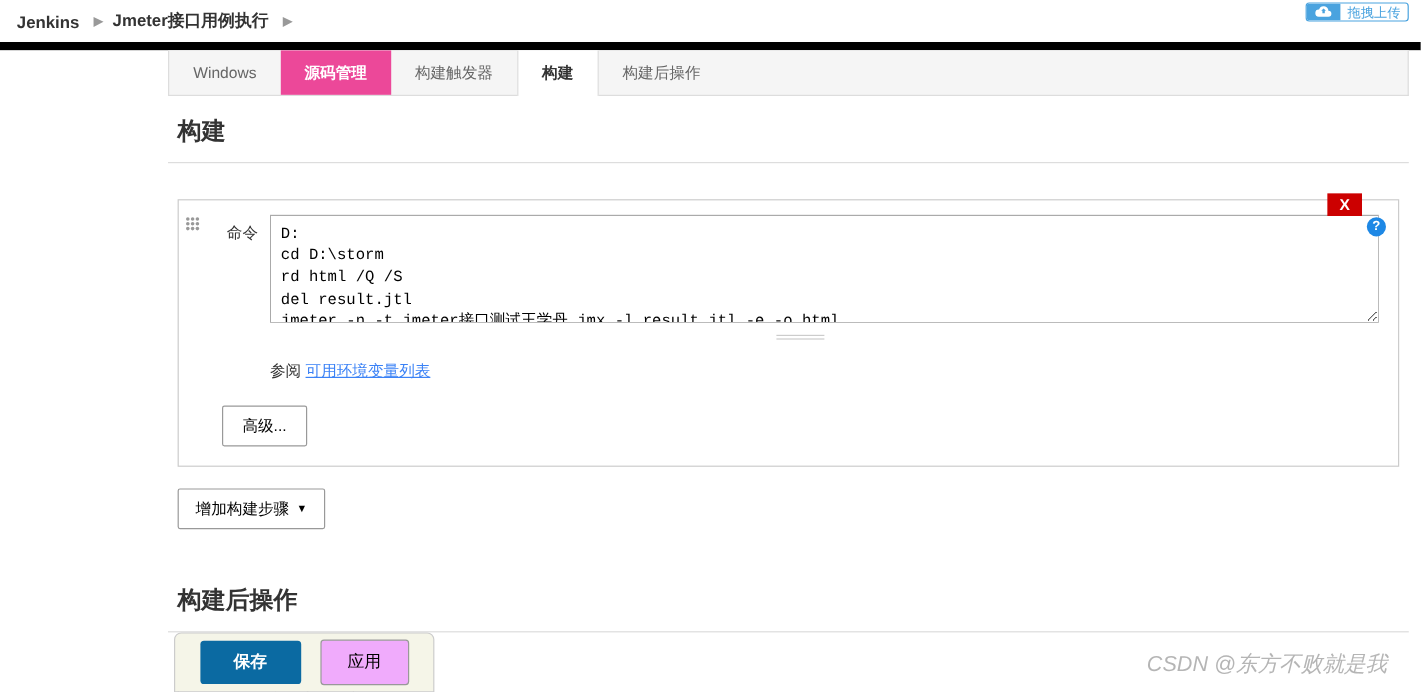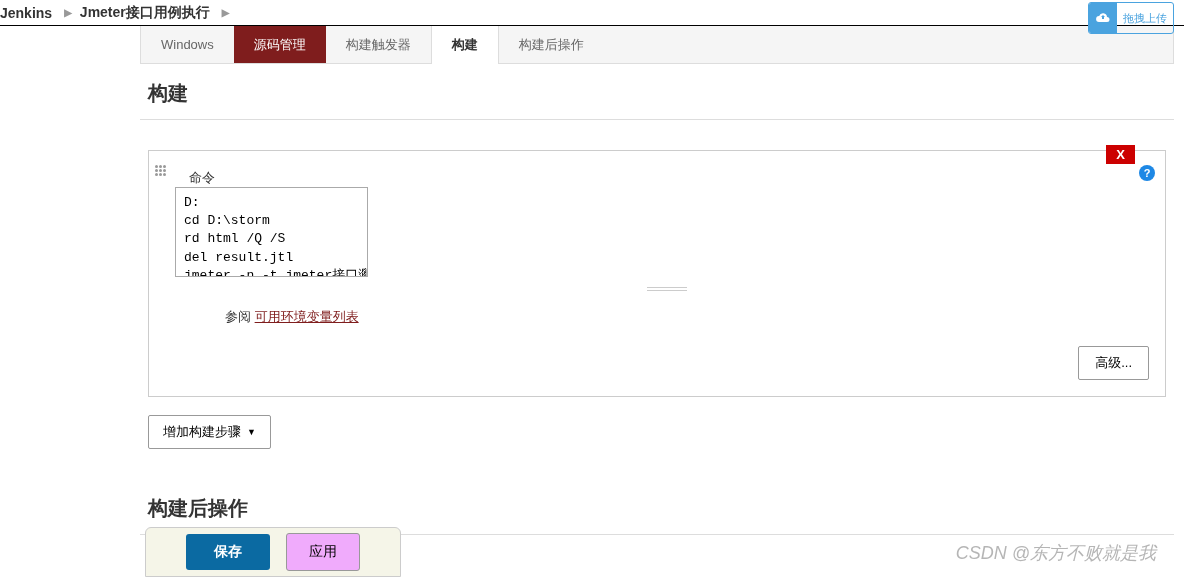--- a/index.html
+++ b/index.html
@@ -1,64 +1,64 @@
 <!DOCTYPE html>
 <html><head>
   <meta charset="utf-8">
   <style>
     * { margin: 0; padding: 0; box-sizing: border-box; }
     body { font-family: Arial, "Microsoft YaHei", sans-serif; font-size: 13px; color: #333; background: #fff; width: 1184px; height: 577px; overflow: hidden; position: relative; }
     
-    .breadcrumb { height: 26px; display: flex; align-items: center; padding: 0 0; font-size: 14px; font-weight: bold; color: #333; border-bottom: 1px solid #000000; }
+    .breadcrumb { height: 42px; display: flex; align-items: center; padding: 0 14px; font-size: 14px; font-weight: bold; color: #333; border-bottom: 7px solid #000000; }
     .breadcrumb-item { margin-right: 4px; cursor: pointer; }
     .breadcrumb-sep { margin: 0 8px; color: #999; font-size: 10px; }
     
-    .upload-badge { position: absolute; top: 2px; right: 10px; display: flex; align-items: center; border: 1px solid #4aa3df; border-radius: 3px; overflow: hidden; height: 32px; cursor: pointer; }
+    .upload-badge { position: absolute; top: 2px; right: 10px; display: flex; align-items: center; border: 1px solid #4aa3df; border-radius: 3px; overflow: hidden; height: 16px; cursor: pointer; }
     .upload-icon { background: #4aa3df; color: #fff; width: 28px; height: 100%; display: flex; align-items: center; justify-content: center; font-size: 12px; }
     .upload-text { color: #4aa3df; font-size: 11px; padding: 0 6px; }
     
     .main-container { display: flex; height: calc(100% - 26px); }
     .left-gutter { width: 130px; background: #fff; }
     .content-area { flex: 1; background: #fff; padding: 0 10px; }
     
     .tabs { display: flex; background: #f5f5f5; border: 1px solid #ddd; border-top: none; height: 38px; align-items: stretch; }
     .tab { padding: 0 20px; display: flex; align-items: center; color: #666; cursor: pointer; font-size: 13px; }
-    .tab.inactive-dark { background: #7f1d1d; color: #fff; }
+    .tab.inactive-dark { background: #ec4899; color: #fff; font-weight: bold; }
     .tab.active { background: #fff; color: #333; font-weight: bold; border: 1px solid #ddd; border-bottom: none; border-top: none; margin-bottom: -1px; }
     
     .section-title { font-size: 20px; font-weight: bold; padding: 16px 8px 12px 8px; border-bottom: 1px solid #ddd; }
     
     .build-block { margin: 30px 8px 0 8px; border: 1px solid #ccc; background: #fff; position: relative; padding: 12px 16px 16px 36px; }
     .drag-handle { position: absolute; left: 6px; top: 14px; width: 14px; height: 14px; display: grid; grid-template-columns: repeat(3, 3px); grid-template-rows: repeat(3, 3px); gap: 1px; cursor: move; }
     .drag-dot { background: #999; border-radius: 50%; }
     
     .block-title { font-weight: bold; font-size: 14px; margin-bottom: 12px; }
     .close-x { position: absolute; top: -6px; right: 30px; background: #c00; color: #fff; font-weight: bold; padding: 2px 10px; cursor: pointer; font-size: 13px; }
     .help-icon { position: absolute; top: 14px; right: 10px; width: 16px; height: 16px; background: #1e88e5; color: #fff; border-radius: 50%; display: flex; align-items: center; justify-content: center; font-size: 11px; font-weight: bold; cursor: pointer; }
     
-    .field-row { display: flex; align-items: flex-start; margin-left: -10px; flex-direction: column; }
+    .field-row { display: flex; align-items: flex-start; margin-left: -10px; }
     .field-label { width: 50px; text-align: right; padding-right: 10px; padding-top: 6px; font-size: 13px; }
     .command-textarea { flex: 1; border: 1px solid #aaa; padding: 6px 8px; font-family: "Courier New", monospace; font-size: 13px; resize: both; min-height: 90px; line-height: 1.4; white-space: pre; overflow: auto; }
     
     .resize-grip { text-align: center; margin-top: 2px; }
     .resize-grip-inner { display: inline-block; width: 40px; height: 4px; border-top: 1px solid #ccc; border-bottom: 1px solid #ccc; }
     
     .ref-row { margin-left: 40px; margin-top: 14px; font-size: 13px; }
-    .ref-link { color: #7f1d1d; text-decoration: underline; cursor: pointer; }
+    .ref-link { color: #3b82f6; text-decoration: underline; cursor: pointer; }
     
-    .advanced-row { display: flex; justify-content: flex-end; margin-top: 20px; }
+    .advanced-row { display: flex; justify-content: flex-start; margin-top: 20px; }
     .btn-outline { border: 1px solid #999; background: #fff; padding: 7px 16px; cursor: pointer; font-size: 13px; border-radius: 2px; }
     
     .add-step-row { margin: 18px 8px 0 8px; }
     .btn-dropdown { border: 1px solid #999; background: #fff; padding: 7px 14px; cursor: pointer; font-size: 13px; border-radius: 2px; display: inline-flex; align-items: center; gap: 6px; }
     .caret { font-size: 9px; }
     
     .section2 { margin-top: 30px; }
     
-    .bottom-bar { position: absolute; bottom: 0; left: 145px; width: 256px; height: 50px; background: #f5f5e8; border: 1px solid #ccc; border-radius: 6px 6px 0 0; display: flex; align-items: center; justify-content: center; gap: 16px; padding: 0 12px; }
+    .bottom-bar { position: absolute; bottom: 0; left: 145px; width: 217px; height: 50px; background: #f5f5e8; border: 1px solid #ccc; border-radius: 6px 6px 0 0; display: flex; align-items: center; justify-content: center; gap: 16px; padding: 0 12px; }
     .btn-primary { background: #0b6aa2; color: #fff; border: none; padding: 9px 28px; font-size: 14px; font-weight: bold; cursor: pointer; border-radius: 3px; }
     .btn-secondary { background: #f0abfc; border: 1px solid #999; padding: 9px 22px; font-size: 14px; cursor: pointer; border-radius: 3px; }
     
     .watermark { position: absolute; bottom: 12px; right: 28px; color: rgba(120,120,120,0.55); font-size: 18px; font-family: sans-serif; pointer-events: none; font-style: italic; }
   </style>
 </head>
 <body>
 
 <div class="breadcrumb">
   <span class="breadcrumb-item">Jenkins</span>

